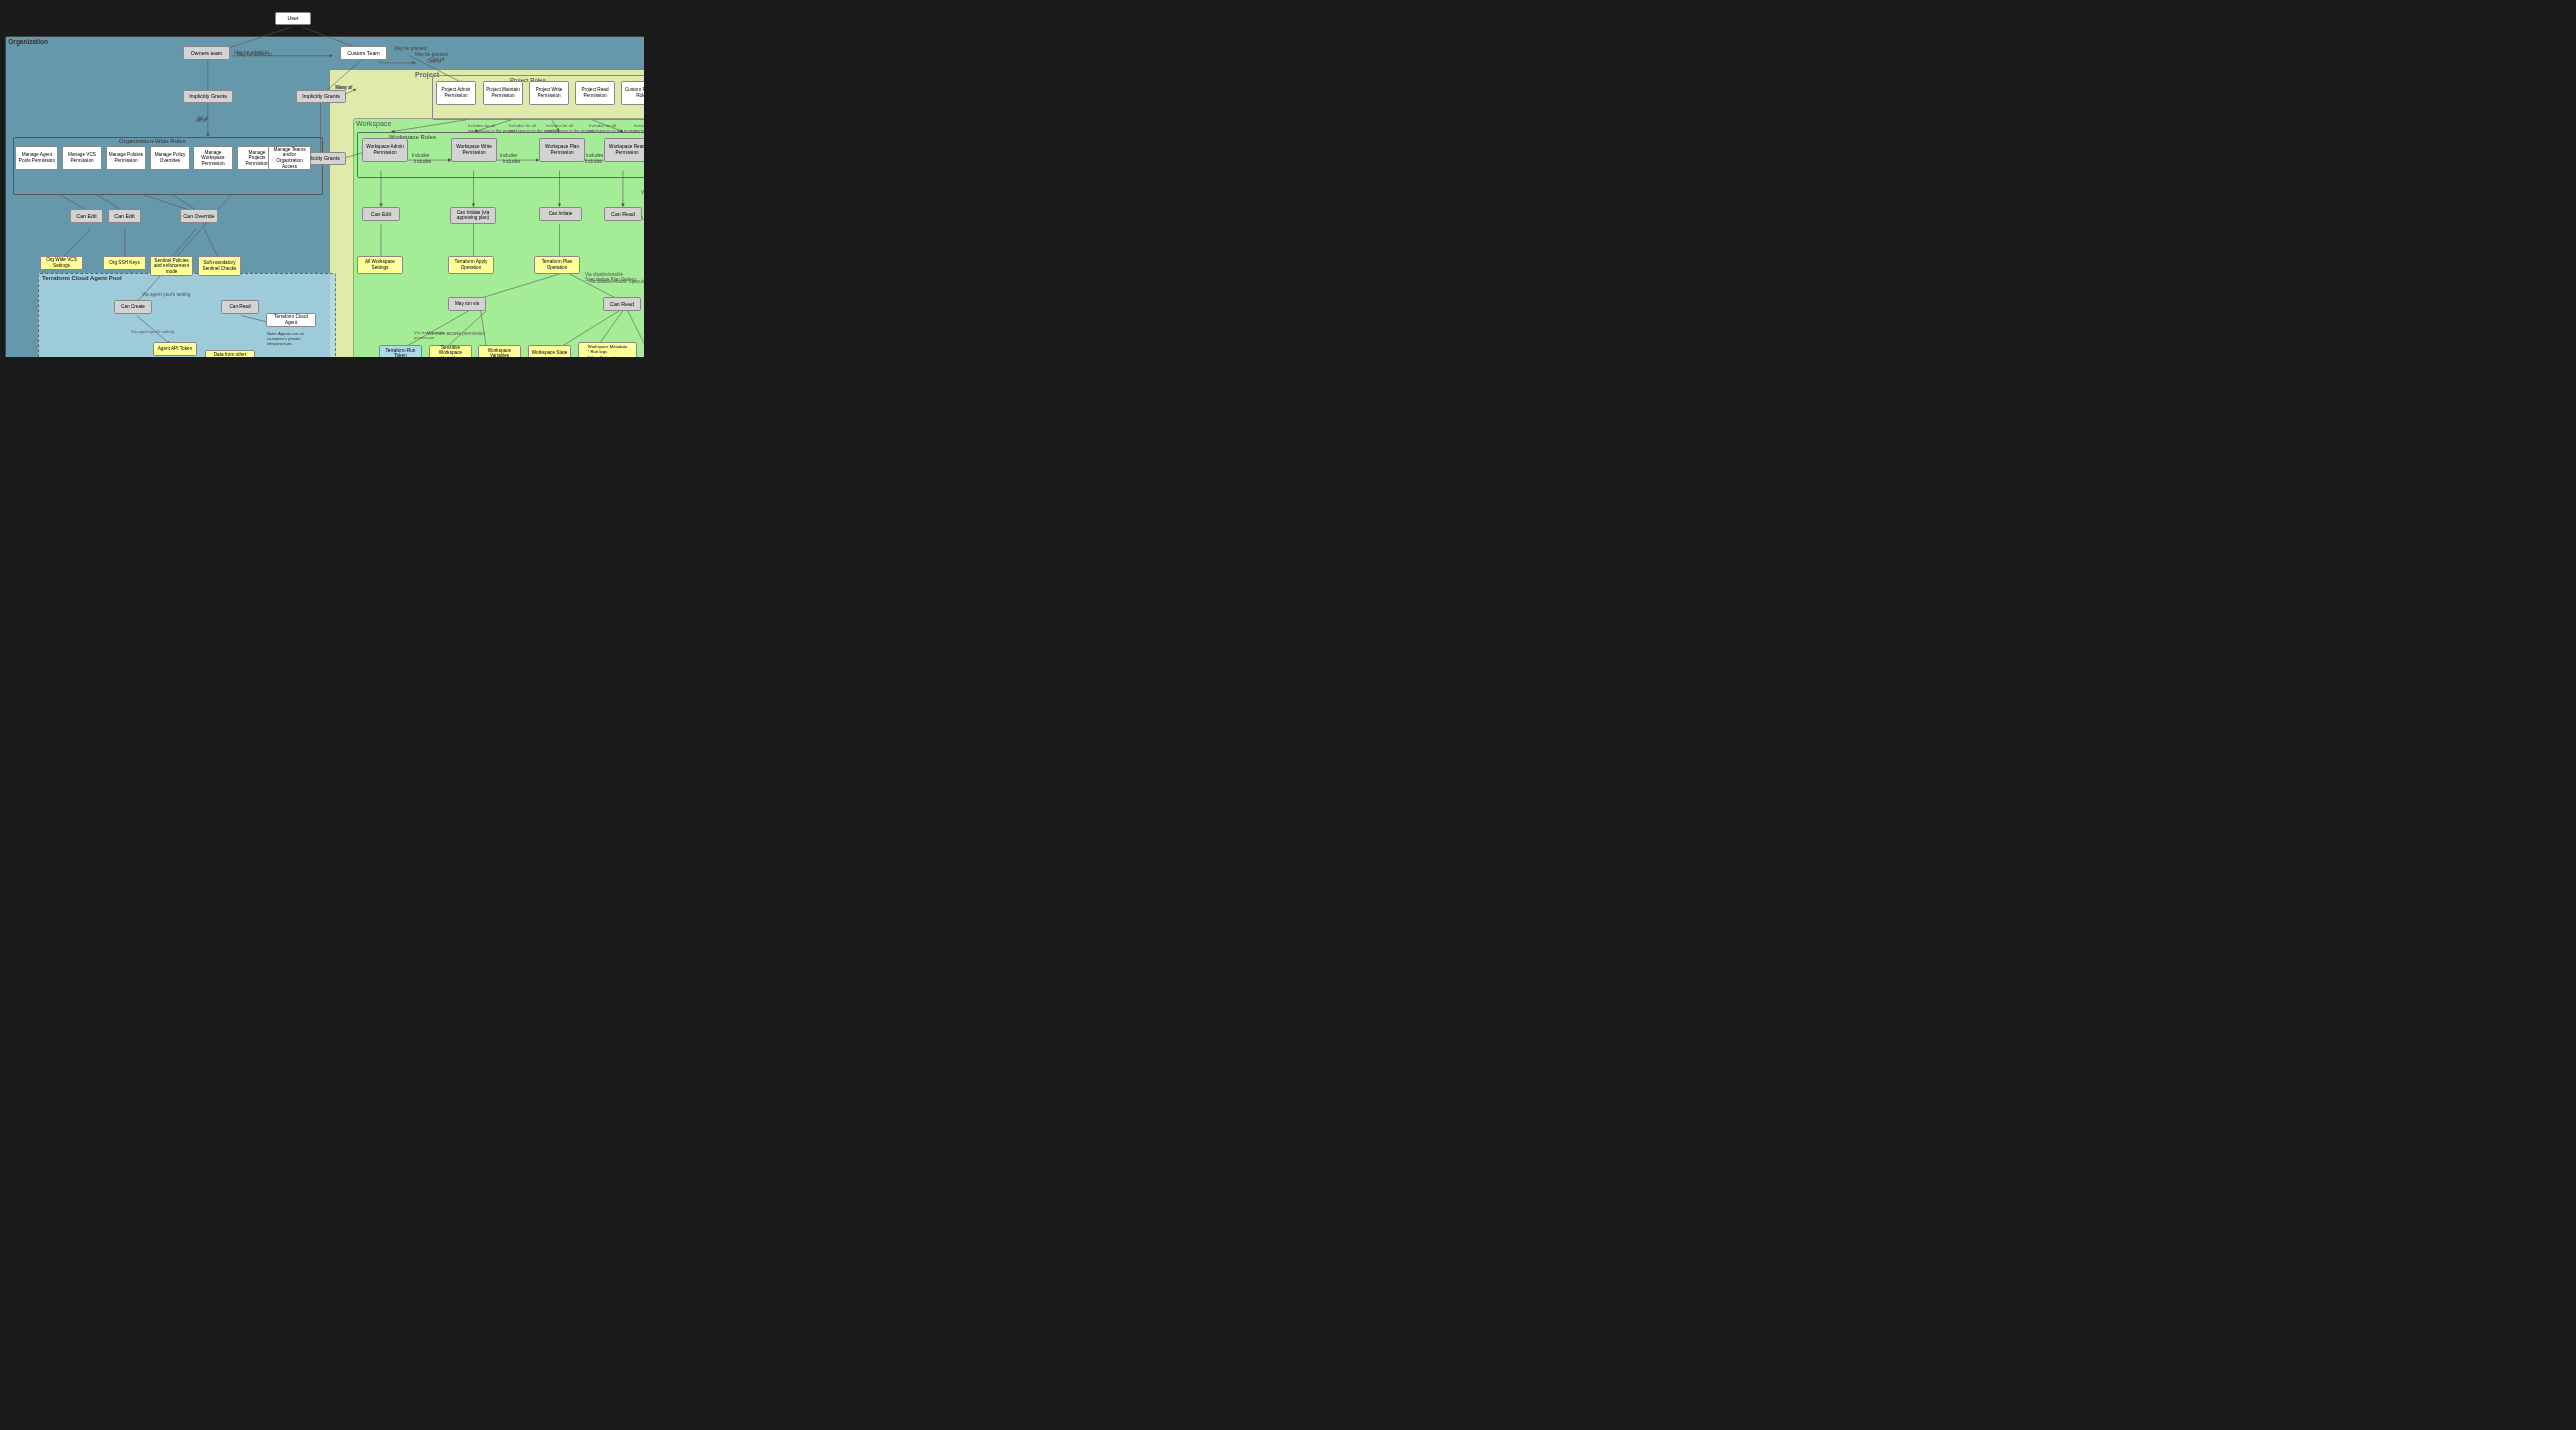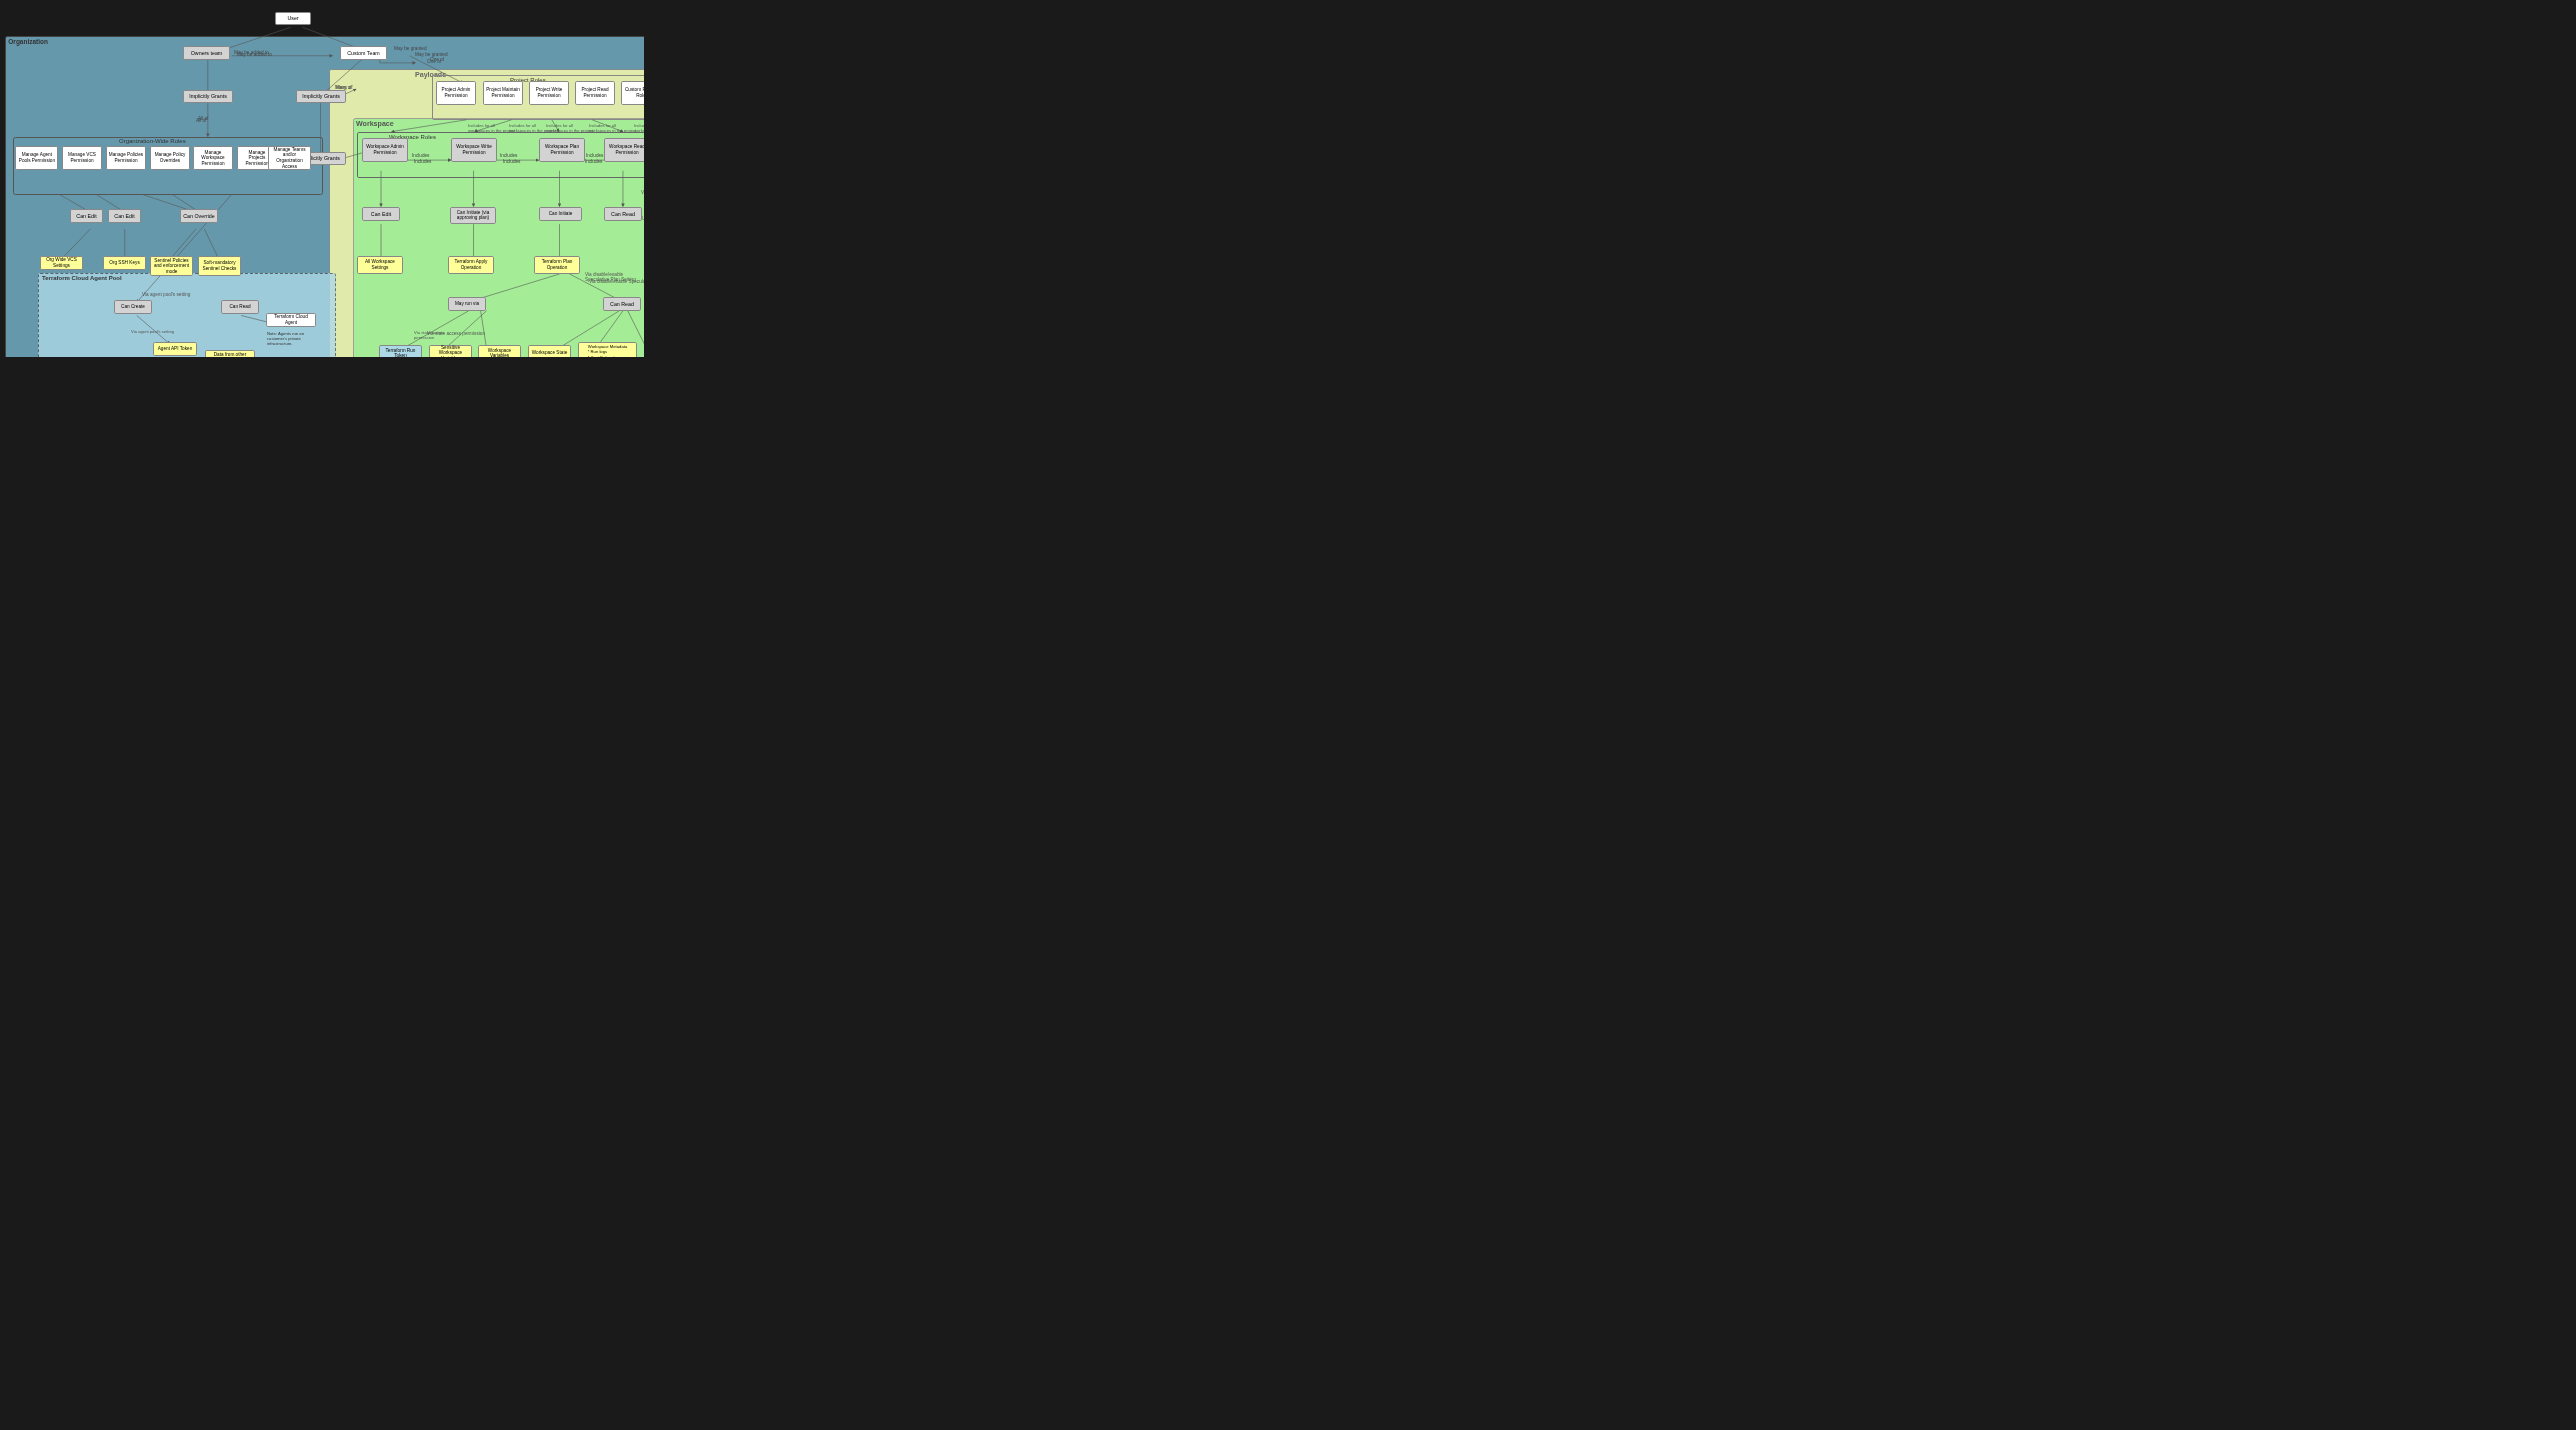--- a/index.html
+++ b/index.html
@@ -67,24 +67,24 @@
   </style>
 </head>
 <body>
 
 <div class="diagram-container">
 
   <div style="position:absolute;left:4.7px;top:36px;width:700px;height:411px;background:#87CEEB;border:0.9px solid #555;border-radius:2.4px;opacity:0.7;"></div>
   <span style="position:absolute;left:8.3px;top:38px;font-size:6.5px;font-weight:bold;color:#333;">Organization</span>
 
   <div style="position:absolute;left:329px;top:69px;width:377px;height:375px;background:#FFFFAA;border:0.9px solid #888;border-radius:2.4px;opacity:0.8;"></div>
-  <span style="position:absolute;left:415px;top:71px;font-size:7.1px;font-weight:bold;color:#666;">Payloads</span>
+  <span style="position:absolute;left:415px;top:71px;font-size:7.1px;font-weight:bold;color:#666;">Project</span>
 
   <div style="position:absolute;left:353px;top:118px;width:351px;height:325px;background:#90EE90;border:0.9px solid #888;border-radius:2.4px;opacity:0.75;"></div>
-  <span style="position:absolute;left:356px;top:120px;font-size:7.1px;font-weight:bold;color:#555;">Workspace</span>
+  <span style="position:absolute;left:356px;top:120px;font-size:7.1px;font-weight:normal;color:#555;">Workspace</span>
 
   <div style="position:absolute;left:712px;top:69px;width:106px;height:231px;background:#FFD580;border:0.9px solid #888;border-radius:2.4px;"></div>
   <span style="position:absolute;left:718px;top:71px;font-size:6.5px;font-weight:bold;color:#333;">VCS Provider</span>
 
   <div style="position:absolute;left:38px;top:273px;width:298px;height:169px;background:#ADD8E6;border:0.9px dashed #555;border-radius:2.4px;opacity:0.8;"></div>
   <span style="position:absolute;left:42px;top:275px;font-size:6px;font-weight:bold;color:#333;">Terraform Cloud Agent Pool</span>
 
   <div style="position:absolute;left:13px;top:137px;width:310px;height:58px;background:transparent;border:0.9px solid #555;border-radius:2.4px;"></div>
   <span style="position:absolute;left:119px;top:138px;font-size:6px;color:#333;">Organization-Wide Roles</span>
 

